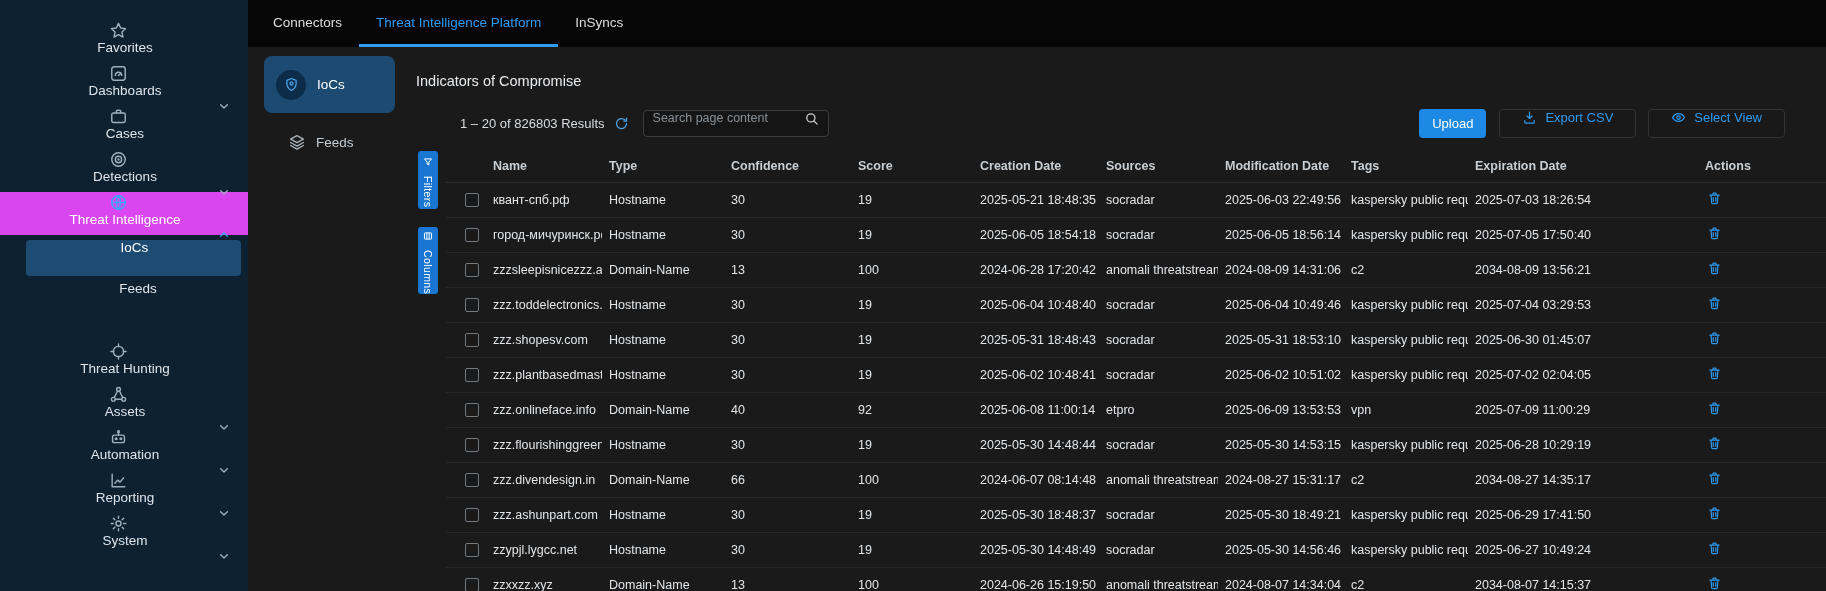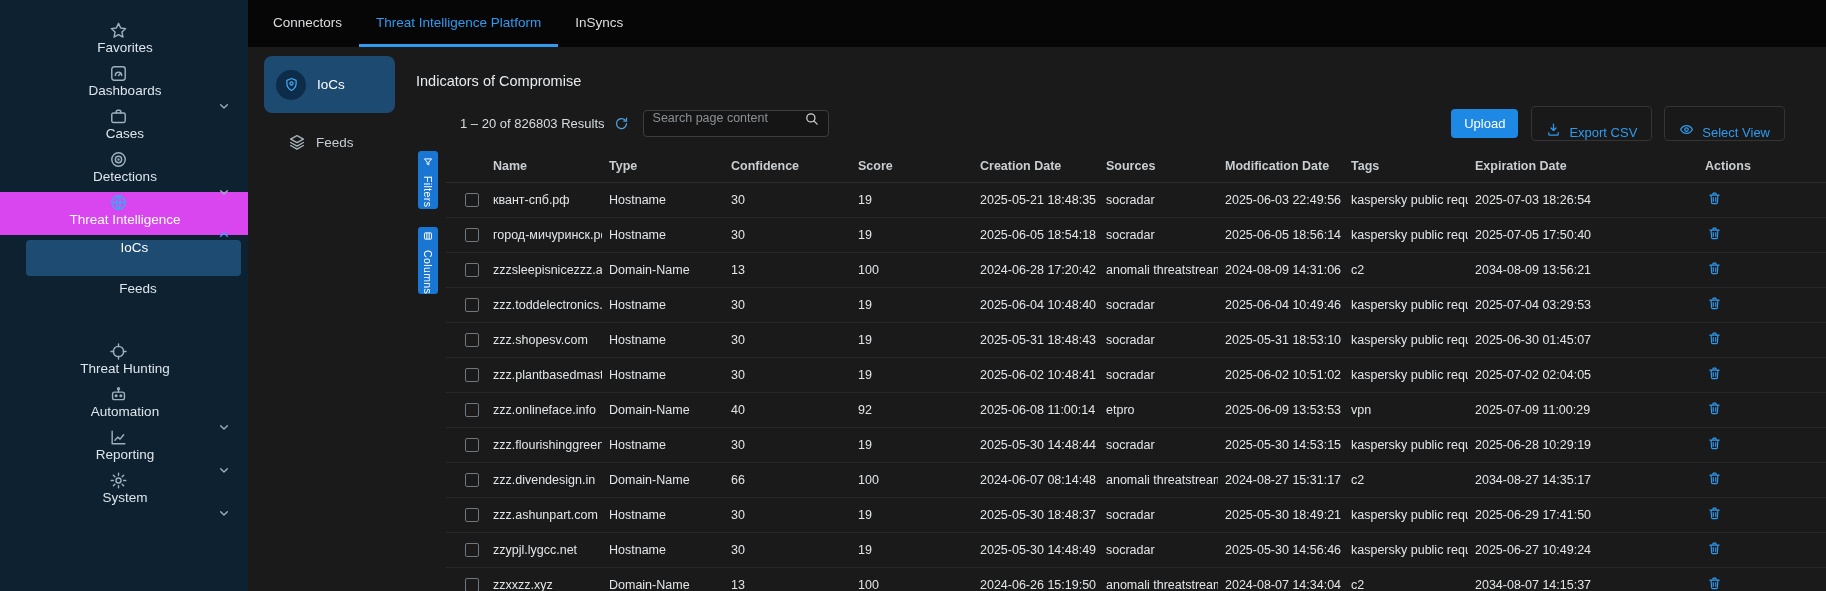--- a/index.html
+++ b/index.html
@@ -57,23 +57,23 @@
             display:flex; align-items:flex-start; padding:0 9px; gap:6px; margin-left:14px; }
   .search input { flex:1; min-width:0; background:transparent; border:none; outline:none;
                   color:#d7dadd; font-size:12.5px; font-family:"Liberation Sans", sans-serif; }
   .search input::placeholder { color:#8b9196; }
   .search .sicon { color:#cfd3d6; display:flex; cursor:pointer; }
   .search .sicon svg { width:15px; height:15px; }
   .spacer { flex:1; }
   button { font-family:"Liberation Sans", sans-serif; cursor:pointer; }
   .btn-upload { height:29px; padding:0 13px; background:#1e88e5; color:#ffffff; border:none;
                 border-radius:4px; font-size:13px; margin-right:13px; }
-  .btn-outline { height:35px; padding:0 14px; background:#191919; color:#2e9bf0;
+  .btn-outline { height:29px; padding:0 22px; background:#191919; color:#2e9bf0;
                  border:1px solid #343434; border-radius:4px; font-size:13px;
-                 display:flex; align-items:flex-end; gap:8px; margin-right:12px; white-space:nowrap; }
+                 display:flex; align-items:flex-start; gap:8px; margin-right:12px; white-space:nowrap; }
   .btn-outline:last-child { margin-right:0; }
   .btn-outline svg { width:15px; height:15px; }
 
   
   .table-zone { display:flex; margin-top:12px; flex:1; min-height:0; }
   .rail { width:20px; min-width:20px; margin-left:10px; display:flex; flex-direction:column;
           gap:18px; padding-top:1px; }
   .rail-tab { width:20px; background:#1976d2; color:#ffffff; border-radius:3px;
               display:flex; flex-direction:column; align-items:center; justify-content:center;
               gap:5px; cursor:pointer; }
@@ -168,20 +168,36 @@
           <span class="s-label">Feeds</span>
         </div>
         <div class="side-item gap">
           <span class="s-icon">
             <svg viewBox="0 0 24 24" fill="none" stroke="currentColor" stroke-width="1.8" stroke-linecap="round" stroke-linejoin="round">
               <circle cx="12" cy="12" r="6.5"></circle>
               <path d="M12 2.5V6M12 18v3.5M2.5 12H6M18 12h3.5"></path>
             </svg>
           </span>
           <span class="s-label">Threat Hunting</span>
+        </div>
+        <div class="side-item">
+          <span class="s-icon">
+            <svg viewBox="0 0 24 24" fill="none" stroke="currentColor" stroke-width="1.8" stroke-linecap="round" stroke-linejoin="round">
+              <circle cx="12" cy="5.5" r="2.4"></circle>
+              <circle cx="5.5" cy="18" r="2.4"></circle>
+              <circle cx="18.5" cy="18" r="2.4"></circle>
+              <path d="M10.8 7.6L6.6 15.9M13.2 7.6l4.2 8.3M8 18h8"></path>
+            </svg>
+          </span>
+          <span class="s-label">Assets</span>
+          <span class="chev down">
+            <svg viewBox="0 0 24 24" fill="none" stroke="currentColor" stroke-width="2" stroke-linecap="round" stroke-linejoin="round">
+              <path d="M7 10l5 5 5-5"></path>
+            </svg>
+          </span>
         </div>
         <div class="side-item">
           <span class="s-icon">
             <svg viewBox="0 0 24 24" fill="none" stroke="currentColor" stroke-width="1.8" stroke-linecap="round" stroke-linejoin="round">
               <rect x="4.5" y="9" width="15" height="9.5" rx="2.5"></rect>
               <path d="M12 9V5.8"></path>
               <circle cx="12" cy="4.6" r="1.2"></circle>
               <circle cx="9" cy="13.6" r="1" fill="currentColor"></circle>
               <circle cx="15" cy="13.6" r="1" fill="currentColor"></circle>
             </svg>

